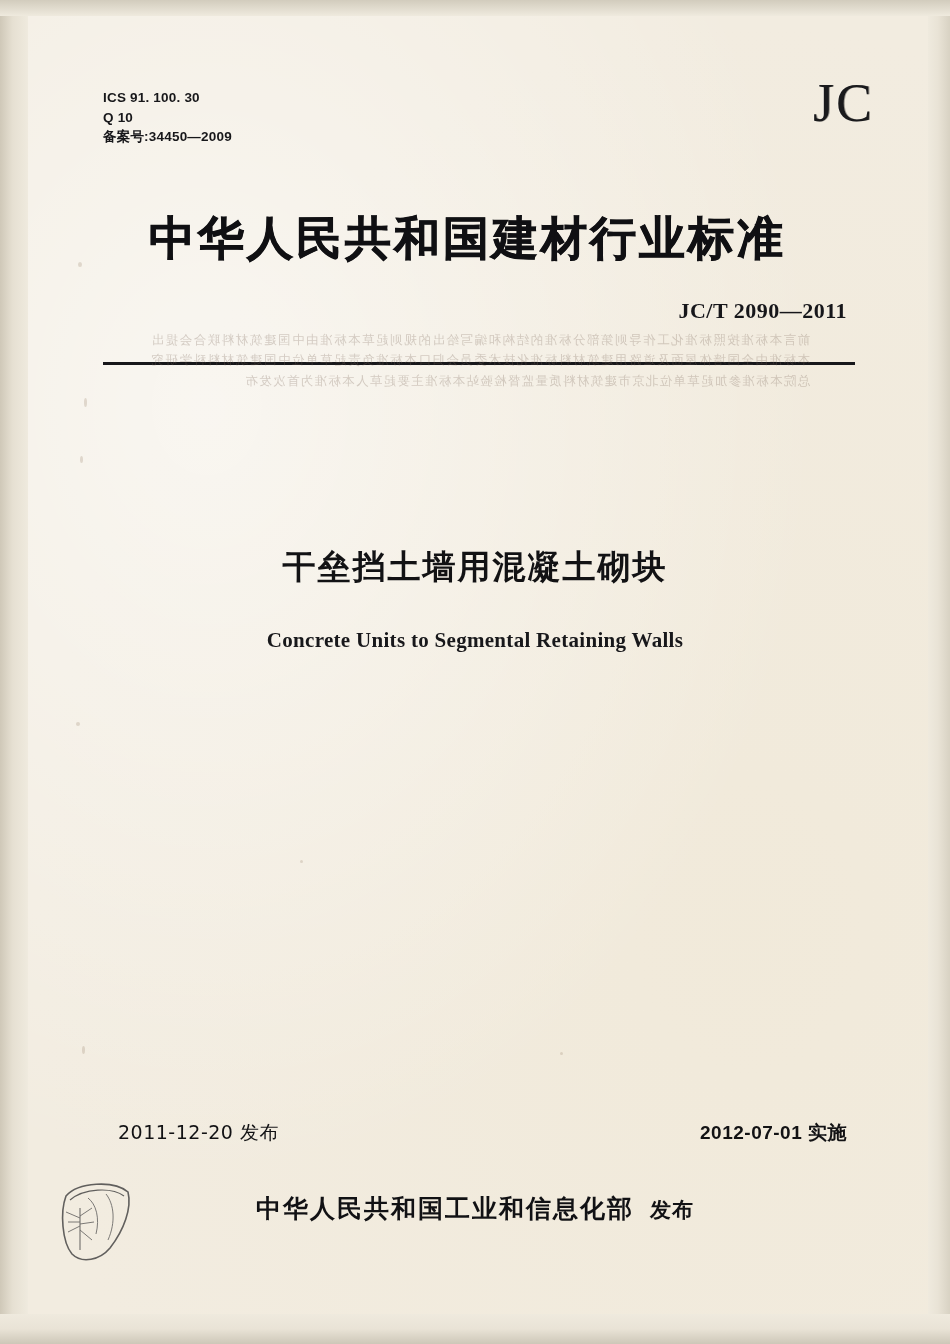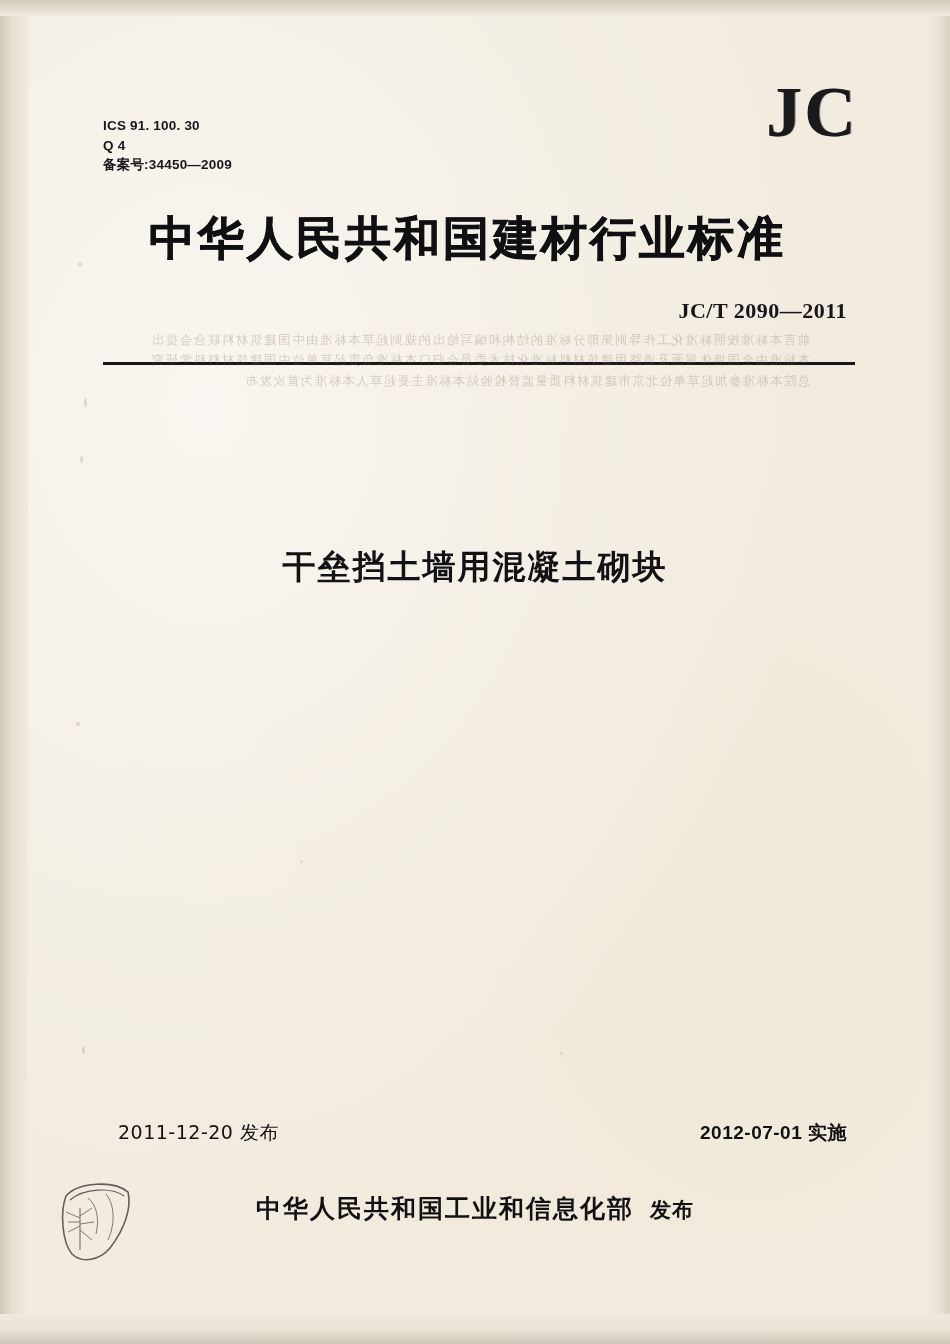--- a/index.html
+++ b/index.html
@@ -58,32 +58,31 @@
   .ics-block {
     position: absolute;
     left: 103px;
     top: 88px;
     font-family: "Liberation Sans", sans-serif;
     font-size: 13.5px;
     font-weight: bold;
     color: #17171a;
     line-height: 1.45;
     letter-spacing: 0.2px;
-    margin-top: 28px;
   }
   .ics-block div { white-space: nowrap; }
 
   
   .jc-logo {
     position: absolute;
-    right: 92px;
+    right: 76px;
     top: 76px;
     font-family: "Liberation Serif", serif;
-    font-size: 72px;
-    font-weight: bold;
+    font-size: 54px;
+    font-weight: normal;
     color: #1a1a1c;
     letter-spacing: 2px;
     line-height: 1;
     text-shadow:
       1px 0 0 rgba(0,0,0,0.35),
       -1px 0 0 rgba(255,255,255,0.25);
   }
 
   
   .main-title {
@@ -228,35 +227,36 @@
   <div class="paper-tone"></div>
   <div class="scan-edge-left"></div>
   <div class="scan-edge-right"></div>
   <div class="scan-edge-top"></div>
   <div class="scan-edge-bottom"></div>
 
   <div class="content">
 
     <div class="ics-block">
       <div>ICS 91. 100. 30</div>
-      <div>Q 4</div>
+      <div>Q 10</div>
       <div>备案号:34450—2009</div>
     </div>
 
     <div class="jc-logo">JC</div>
 
     <div class="main-title">中华人民共和国建材行业标准</div>
 
     <div class="std-number">JC/T  2090—2011</div>
 
     <div class="rule"></div>
 
     <div class="ghost">前言本标准按照标准化工作导则第部分标准的结构和编写给出的规则起草本标准由中国建筑材料联合会提出本标准由全国墙体屋面及道路用建筑材料标准化技术委员会归口本标准负责起草单位中国建筑材料科学研究总院本标准参加起草单位北京市建筑材料质量监督检验站本标准主要起草人本标准为首次发布</div>
 
     <div class="subject-cn">干垒挡土墙用混凝土砌块</div>
+    <div class="subject-en">Concrete Units to Segmental Retaining Walls</div>
 
     <div class="date-issue">2011-12-20 发布</div>
     <div class="date-effective">2012-07-01 实施</div>
 
     <div class="publisher">
       <span>中华人民共和国工业和信息化部</span><span class="pub-verb">发布</span>
     </div>
 
     <svg class="emblem" viewBox="0 0 78 92">
       <path d="M8 18 C20 4, 56 2, 70 14 C74 30, 66 52, 52 70 C42 82, 24 86, 14 76 C4 64, 2 34, 8 18 Z" fill="none" stroke="#2a2a2c" stroke-width="1.6"></path>

